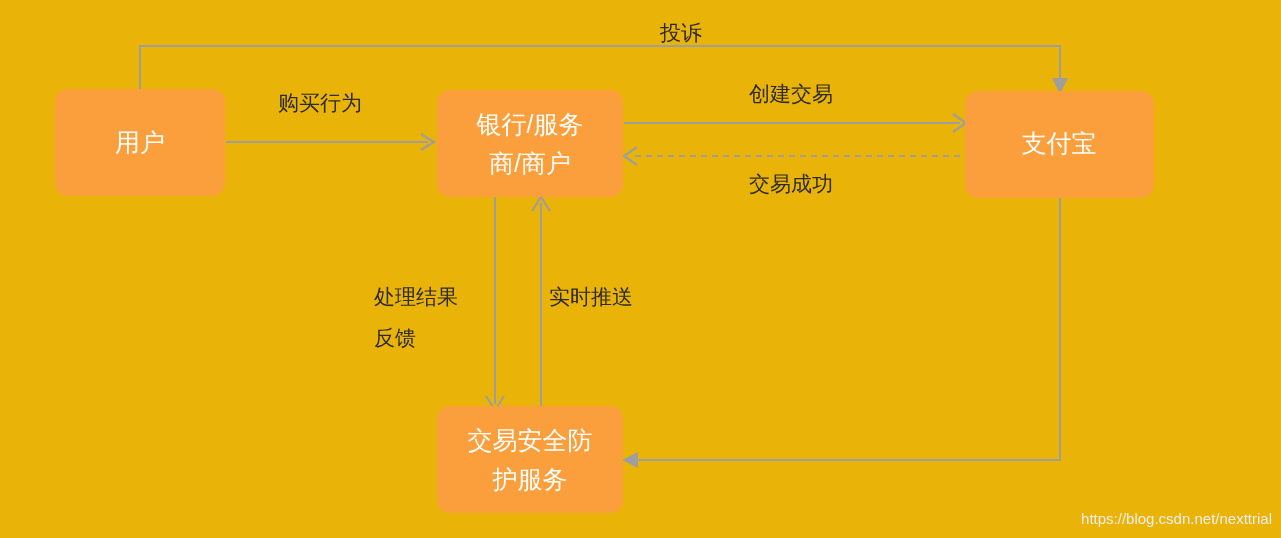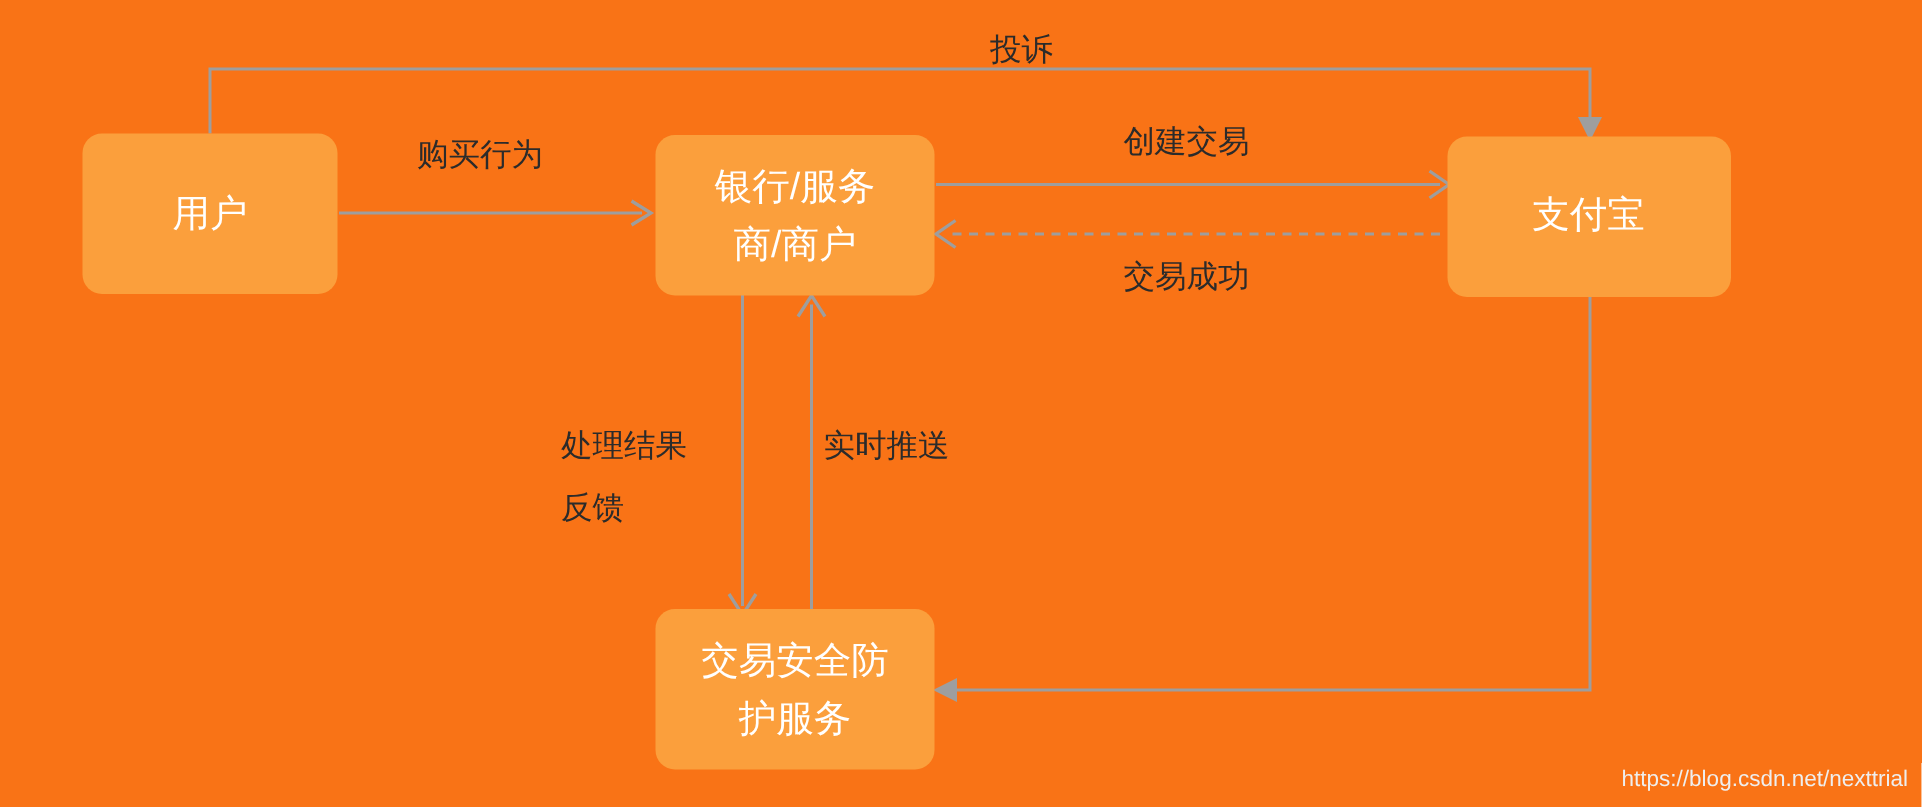--- a/index.html
+++ b/index.html
@@ -10,21 +10,21 @@
   body {
     width: 1281px;
     height: 538px;
     overflow: hidden;
     font-family: "Liberation Sans", "DejaVu Sans", sans-serif;
   }
   #diagram-root {
     position: relative;
     width: 1281px;
     height: 538px;
-    background: #f97316;
+    background: #eab308;
   }
   svg#flow-svg {
     position: absolute;
     top: 0;
     left: 0;
     width: 1281px;
     height: 538px;
     display: block;
   }
   .node-rect {

